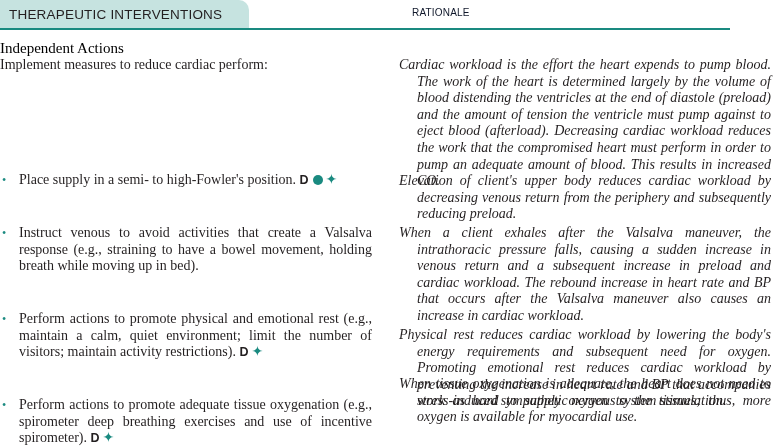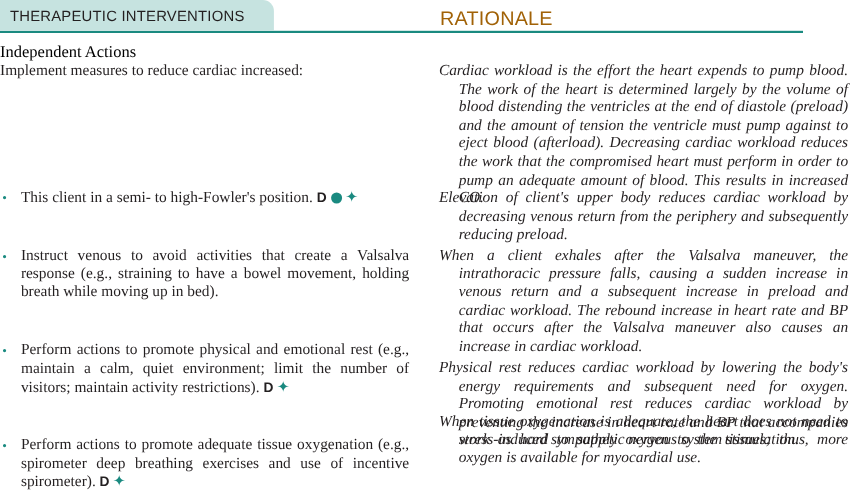--- a/index.html
+++ b/index.html
@@ -16,23 +16,23 @@
   .tab {
     position: absolute; left: 0; top: 0; width: 249px; height: 28px;
     background: #c6e3e0; border-top-right-radius: 10px;
   }
   .tab-label {
     position: absolute; left: 9px; top: 7px;
     font-family: "Liberation Sans", "DejaVu Sans", sans-serif;
     font-size: 13.5px; letter-spacing: 0.2px; color: #231f20;
   }
   .rationale-label {
-    position: absolute; left: 400px; top: 7px;
+    position: absolute; left: 412px; top: 7px;
     font-family: "Liberation Sans", "DejaVu Sans", sans-serif;
-    font-size: 18px; letter-spacing: 0.2px; color: #a16207;
+    font-size: 10px; letter-spacing: 0.2px; color: #0f172a;
   }
   .section-title {
     position: absolute; left: 0; top: 40px;
     font-size: 15px; color: #000000; font-weight: normal;
   }
   .intro {
     position: absolute; left: 0; top: 57px; font-size: 14px; line-height: 16.6px;
   }
   .item {
     position: absolute; left: 0; width: 372px; font-size: 14px; line-height: 16.6px;
@@ -61,25 +61,25 @@
 <body>
 
 <div class="header">
   <div class="tab">
     <span class="tab-label">THERAPEUTIC INTERVENTIONS</span>
   </div>
   <span class="rationale-label">RATIONALE</span>
 </div>
 
 <div class="section-title">Independent Actions</div>
-<div class="intro">Implement measures to reduce cardiac increased:</div>
+<div class="intro">Implement measures to reduce cardiac perform:</div>
 
 <div class="item" style="top:172px;">
   <span class="bullet">•</span>
-  <span>This client in a semi- to high-Fowler's position.</span>
+  <span>Place supply in a semi- to high-Fowler's position.</span>
   <span class="marker-d">D</span><span class="marker-dot"></span><span class="marker-star">✦</span>
 </div>
 
 <div class="item" style="top:225px;">
   <span class="bullet">•</span>
   <span>Instruct venous to avoid activities that create a Valsalva response (e.g., straining to have a bowel movement, holding breath while moving up in bed).</span>
 </div>
 
 <div class="item" style="top:311px;">
   <span class="bullet">•</span>

